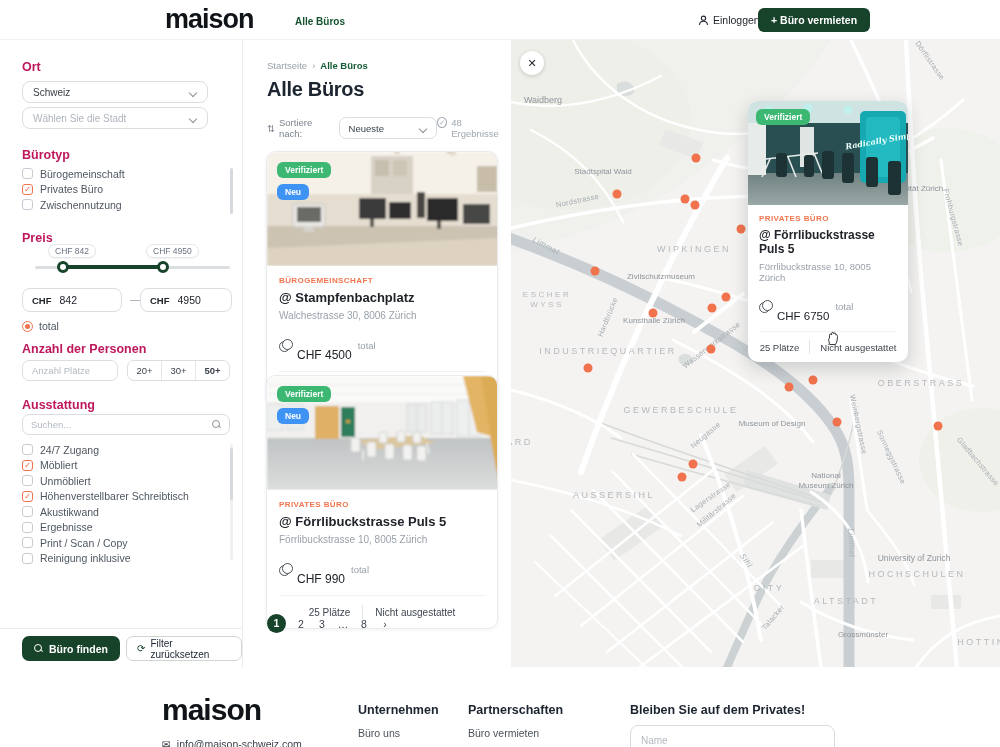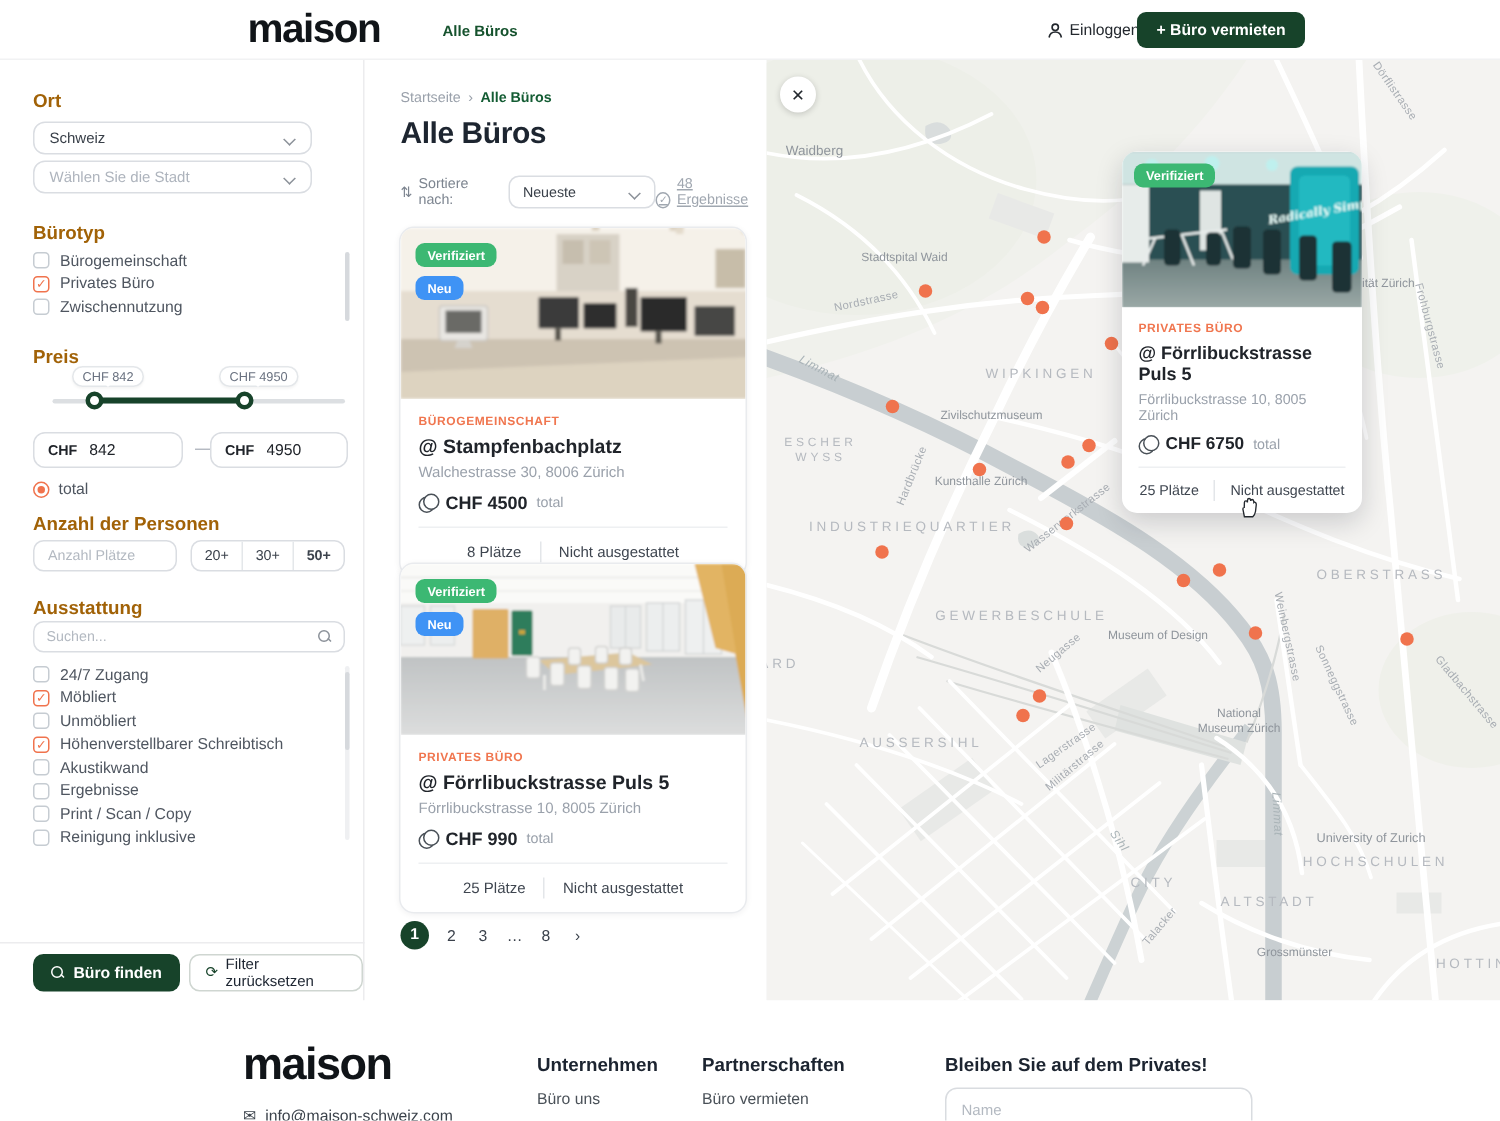--- a/index.html
+++ b/index.html
@@ -11,21 +11,21 @@
   .navbar{position:absolute;top:0;left:0;width:1000px;height:40px;background:#fff;
     border-bottom:1px solid #f1f2f3;z-index:40;}
   .logo{position:absolute;left:165px;top:4px;font-size:27px;font-weight:700;letter-spacing:-1px;color:#101418;}
   .nav-link{position:absolute;left:295px;top:16px;font-size:10px;font-weight:700;color:#15522d;cursor:pointer;}
   .login{position:absolute;left:698px;top:14px;font-size:10.5px;color:#23282e;display:flex;align-items:center;gap:4px;cursor:pointer;}
   .cta{position:absolute;left:758px;top:8px;height:24px;background:#17432a;color:#fff;border-radius:6px;
     font-size:10.5px;font-weight:700;display:flex;align-items:center;padding:0 13px;cursor:pointer;}
 
   
   .sidebar{position:absolute;top:40px;left:0;width:243px;height:627px;background:#fff;border-right:1px solid #ececee;}
-  .h-sec{position:absolute;left:22px;font-size:12.5px;font-weight:700;color:#a16207;}
+  .h-sec{position:absolute;left:22px;font-size:12.5px;font-weight:700;color:#be185d;}
   .select{position:absolute;left:22px;width:186px;height:22px;border:1px solid #dadde2;border-radius:8px;
     background:#fff;font-size:10px;color:#383f48;display:flex;align-items:center;padding:0 10px;cursor:pointer;}
   .select .chev{margin-left:auto;}
   .chev{width:7px;height:7px;position:relative;}
   .chev:before{content:"";position:absolute;left:0;top:1px;width:5px;height:5px;border-right:1.3px solid #8b9199;border-bottom:1.3px solid #8b9199;transform:rotate(45deg);}
   .placeholder{color:#aeb4bd;}
   .check-row{display:flex;align-items:center;gap:7px;margin-bottom:4.5px;height:11px;cursor:pointer;}
   .cb{width:11px;height:11px;border:1.4px solid #c6ccd2;border-radius:3px;background:#fff;flex:0 0 11px;
     font-size:8.5px;line-height:9px;text-align:center;color:transparent;}
   .cb.on{border-color:#f0734d;color:#f0734d;font-weight:700;}
@@ -77,38 +77,38 @@
   
   .results{position:absolute;top:40px;left:244px;width:267px;height:627px;background:#fff;}
   .crumbs{position:absolute;left:23px;top:20px;font-size:9.5px;color:#9aa1ab;display:flex;gap:5px;align-items:center;}
   .crumbs .active{color:#135c33;font-weight:700;}
   .page-title{position:absolute;left:23px;top:38px;font-size:20px;font-weight:800;color:#1d2530;letter-spacing:-0.3px;}
   .sort-row{position:absolute;left:23px;top:77px;width:238px;height:22px;display:flex;align-items:center;}
   .sort-label{font-size:9.5px;color:#7d8590;display:flex;gap:4px;align-items:center;}
   .sort-select{margin-left:8px;width:108px;height:22px;border:1px solid #dadde2;border-radius:7px;font-size:9.5px;
     color:#383f48;display:flex;align-items:center;padding:0 9px;cursor:pointer;}
   .sort-select .chev{margin-left:auto;}
-  .count{margin-left:auto;font-size:9.5px;color:#a0a7b0;display:flex;align-items:flex-end;gap:4px;text-decoration:underline;}
+  .count{margin-left:auto;font-size:9.5px;color:#a0a7b0;display:flex;align-items:flex-start;gap:4px;}
   .ring-check{width:11px;height:11px;border:1.2px solid #a0a7b0;border-radius:50%;font-size:7px;line-height:9px;text-align:center;color:#a0a7b0;}
 
   .card{position:absolute;left:22px;width:232px;background:#fff;border:1px solid #e9ebee;border-radius:10px;
     box-shadow:0 1px 4px rgba(16,24,40,.06);overflow:hidden;cursor:pointer;}
   .card-img{position:relative;width:100%;height:114px;overflow:hidden;}
   .badge{position:absolute;border-radius:6px;color:#fff;font-size:8.5px;font-weight:700;padding:3px 8px;}
   .badge.green{background:#3cb873;}
   .badge.blue{background:#3f93f5;}
   .card-body{padding:10px 12px 0 12px;}
   .cat{font-size:8px;font-weight:700;letter-spacing:.4px;color:#f0764f;}
   .cname{font-size:13px;font-weight:800;color:#20242a;margin-top:5px;}
   .addr{font-size:10px;color:#9aa1ab;margin-top:5px;}
   .price-row{display:flex;align-items:center;gap:6px;margin-top:7px;}
   .coin{width:12px;height:12px;position:relative;flex:0 0 12px;}
   .coin:before{content:"";position:absolute;left:0;top:2px;width:9px;height:9px;border:1.2px solid #4a5158;border-radius:50%;}
   .coin:after{content:"";position:absolute;left:3px;top:0;width:9px;height:9px;border:1.2px solid #4a5158;border-radius:50%;background:#fff;}
-  .price{font-size:12px;font-weight:700;color:#20242a;}
+  .price{font-size:12px;font-weight:400;color:#20242a;margin-top:20px;}
   .price-suffix{font-size:9.5px;color:#9aa1ab;}
   .card-sep{height:1px;background:#eef0f2;margin-top:9px;}
   .card-foot{height:32px;display:flex;align-items:center;justify-content:center;gap:12px;font-size:10px;color:#3f4650;}
   .vsep{width:1px;height:14px;background:#e3e6e9;}
 
   .pagination{position:absolute;left:23px;top:574px;display:flex;align-items:center;gap:9px;font-size:10.5px;color:#3a414b;}
   .pg{min-width:12px;text-align:center;cursor:pointer;}
   .pg.active{width:19px;height:19px;border-radius:50%;background:#17432a;color:#fff;font-weight:700;line-height:19px;}
   .pg.next{color:#3a414b;}
 

